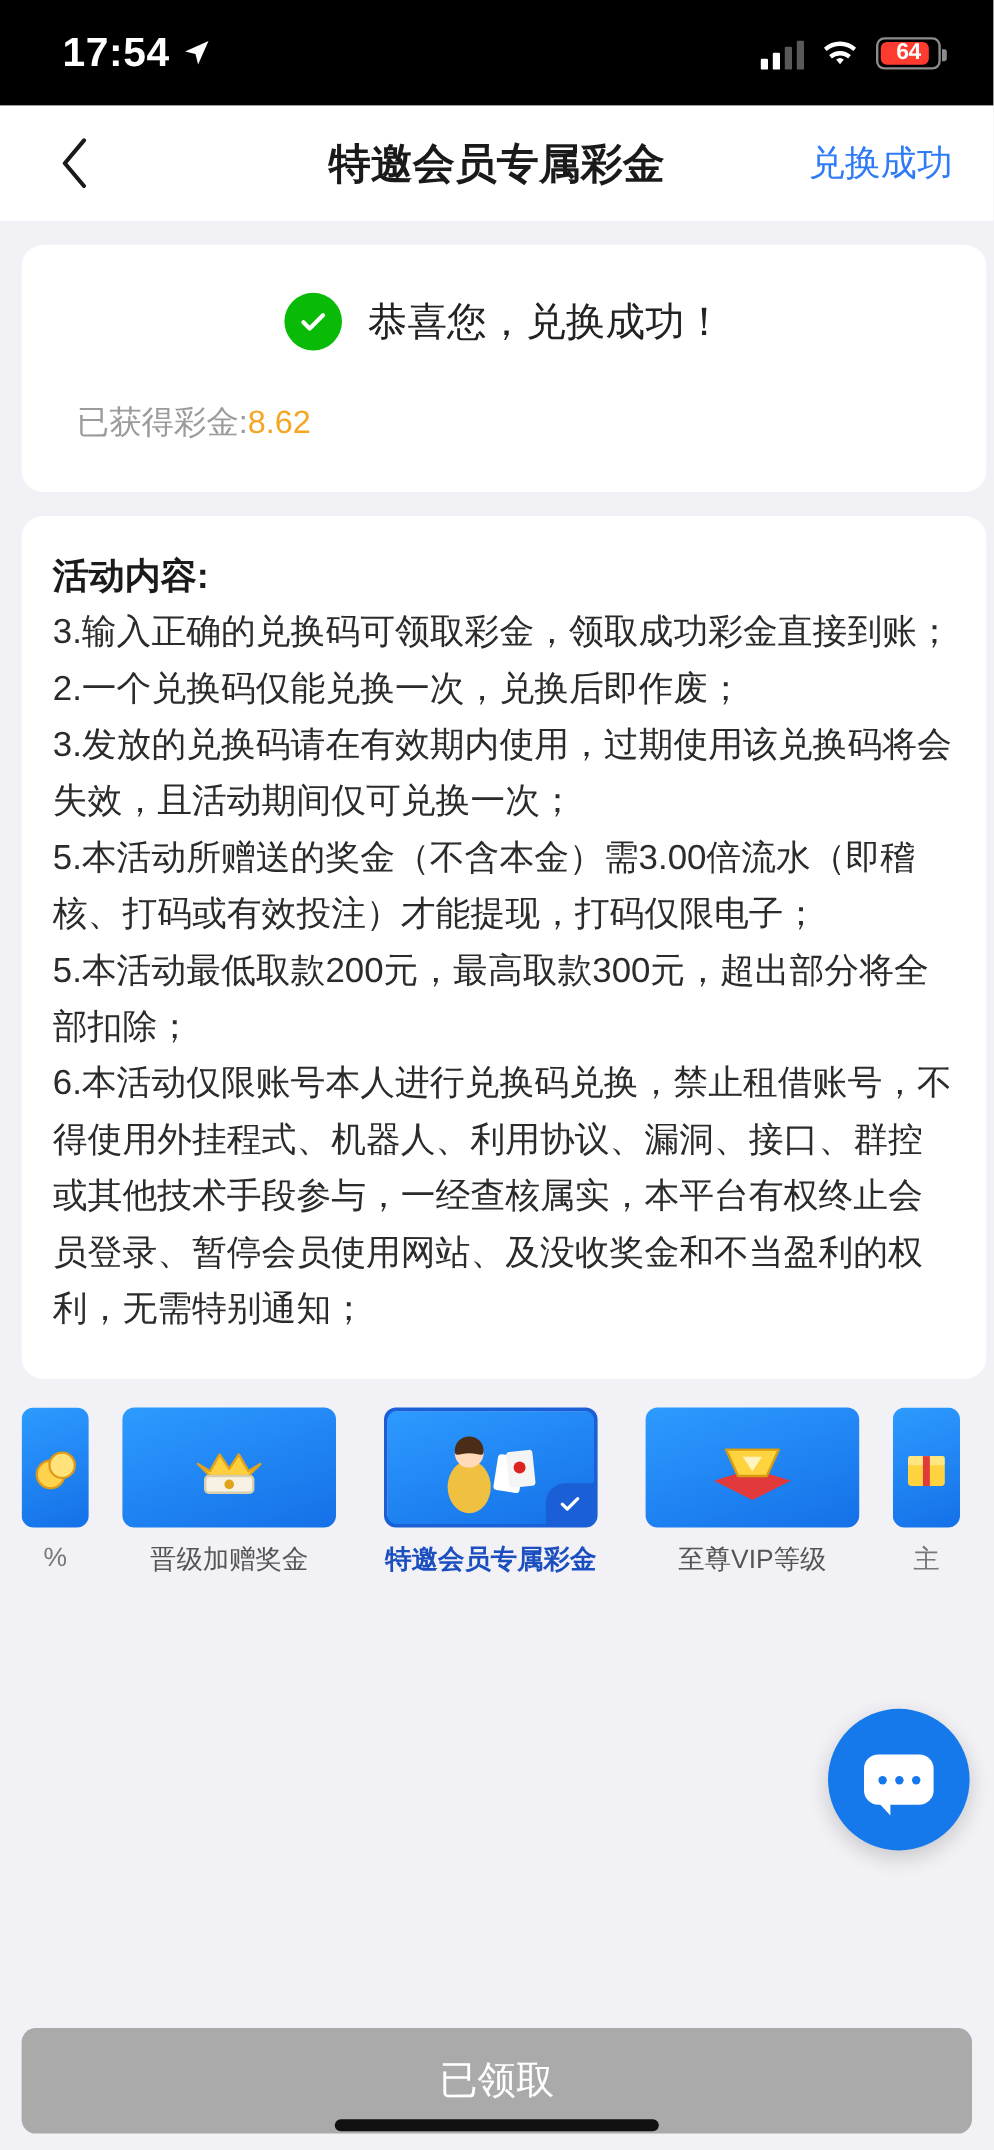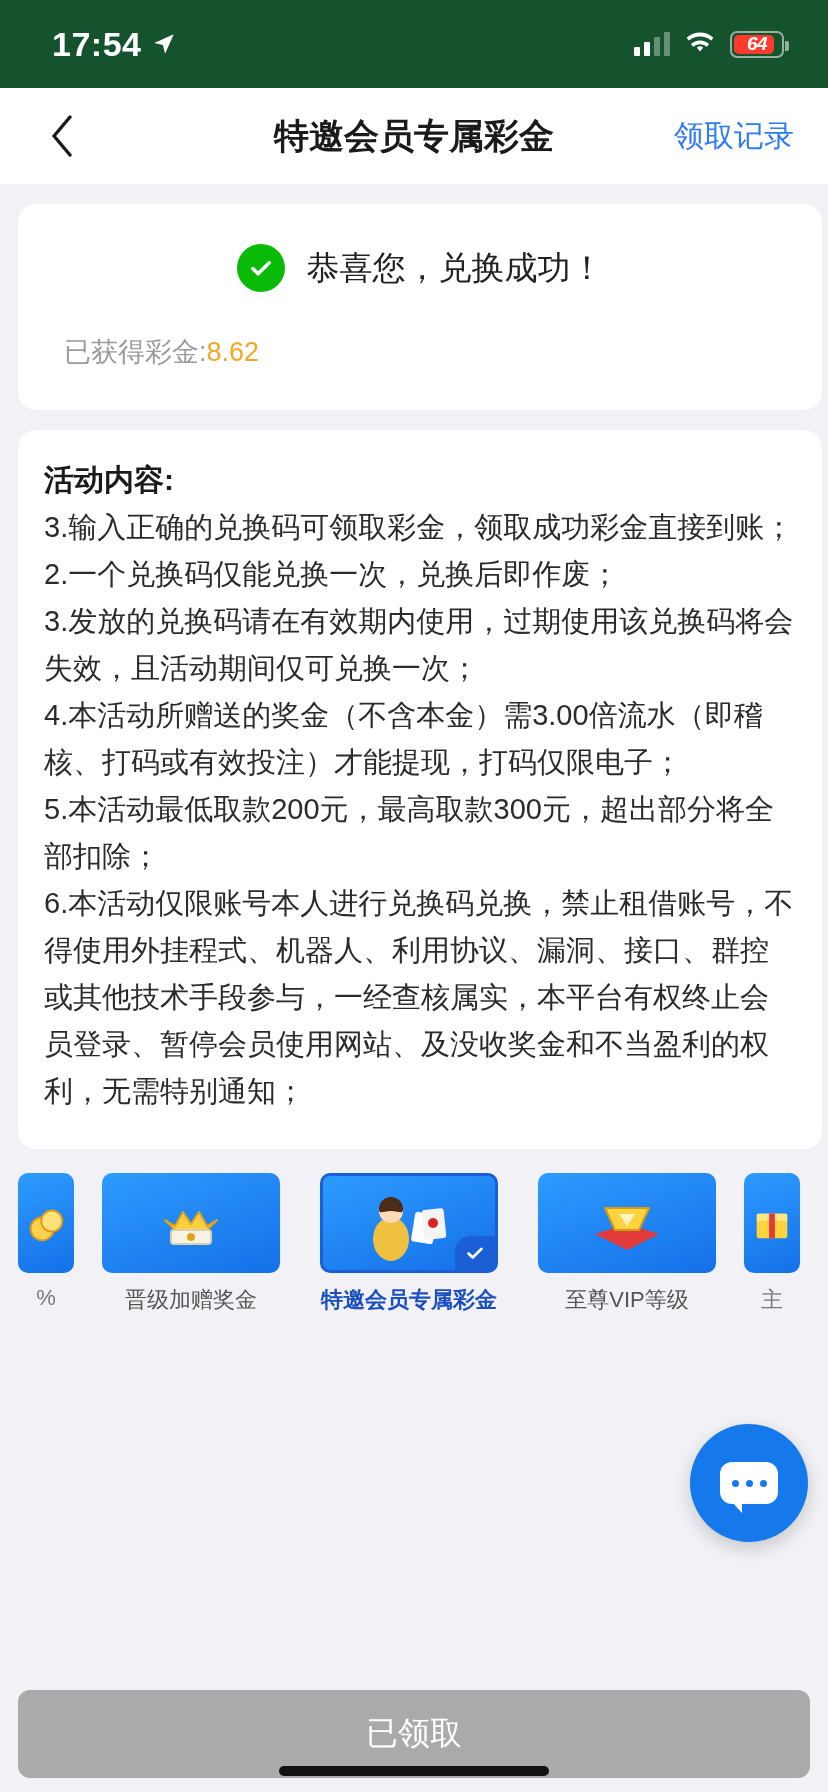--- a/index.html
+++ b/index.html
@@ -7,35 +7,35 @@
     width: 828px; height: 1792px;
     background: #f2f2f6;
     font-family: "Liberation Sans", sans-serif;
     overflow: hidden;
   }
   body { position: relative; }
 
   
   .statusbar {
     height: 88px;
-    background: #14532d;
+    background: #000000;
     color: #fff;
     display: flex;
     align-items: center;
     justify-content: space-between;
     padding: 0 44px 0 52px;
   }
   .status-left {
     display: flex; align-items: center; gap: 10px;
   }
   .status-time {
     font-size: 34px; font-weight: 600; letter-spacing: 0.5px;
   }
   .loc-arrow { display:block; }
-  .status-right { display: flex; align-items: center; gap: 14px; font-style: italic; }
+  .status-right { display: flex; align-items: flex-end; gap: 14px; }
   .signal { display:flex; align-items:flex-end; gap:4px; height:24px; }
   .signal i { width:6px; background:#fff; border-radius:1px; display:block; }
   .signal i:nth-child(1){height:9px;}
   .signal i:nth-child(2){height:14px;}
   .signal i:nth-child(3){height:19px;opacity:.35;}
   .signal i:nth-child(4){height:24px;opacity:.35;}
   .battery {
     width: 54px; height: 27px; border: 2px solid rgba(255,255,255,.55);
     border-radius: 7px; position: relative; display:flex; align-items:center; justify-content:center;
   }
@@ -222,21 +222,21 @@
   </div>
 </div>
 
 <div class="navbar">
   <div class="back-btn">
     <svg width="24" height="42" viewBox="0 0 24 42">
       <path d="M20 2L4 21l16 19" fill="none" stroke="#1a1a1a" stroke-width="3.4" stroke-linecap="round" stroke-linejoin="round"></path>
     </svg>
   </div>
   <div class="nav-title">特邀会员专属彩金</div>
-  <div class="nav-right">领取记录</div>
+  <div class="nav-right">兑换成功</div>
 </div>
 
 <div class="content">
 
   <div class="card">
     <div class="success-row">
       <span class="check-circle">
         <svg width="28" height="28" viewBox="0 0 24 24">
           <path d="M5 12.5l4.5 4.5L19 7.5" fill="none" stroke="#fff" stroke-width="3" stroke-linecap="round" stroke-linejoin="round"></path>
         </svg>
@@ -246,21 +246,21 @@
     <div class="amount-row">
       <span>已获得彩金:</span><span class="amt">8.62</span>
     </div>
   </div>
 
   <div class="info-card">
     <div class="info-title">活动内容:</div>
     <div class="info-line">3.输入正确的兑换码可领取彩金，领取成功彩金直接到账；</div>
     <div class="info-line">2.一个兑换码仅能兑换一次，兑换后即作废；</div>
     <div class="info-line">3.发放的兑换码请在有效期内使用，过期使用该兑换码将会失效，且活动期间仅可兑换一次；</div>
-    <div class="info-line">4.本活动所赠送的奖金（不含本金）需3.00倍流水（即稽核、打码或有效投注）才能提现，打码仅限电子；</div>
+    <div class="info-line">5.本活动所赠送的奖金（不含本金）需3.00倍流水（即稽核、打码或有效投注）才能提现，打码仅限电子；</div>
     <div class="info-line">5.本活动最低取款200元，最高取款300元，超出部分将全部扣除；</div>
     <div class="info-line">6.本活动仅限账号本人进行兑换码兑换，禁止租借账号，不得使用外挂程式、机器人、利用协议、漏洞、接口、群控或其他技术手段参与，一经查核属实，本平台有权终止会员登录、暂停会员使用网站、及没收奖金和不当盈利的权利，无需特别通知；</div>
   </div>
 
   <div class="carousel">
 
     <div class="promo partial">
       <div class="thumb">
         <svg width="46" height="46" viewBox="0 0 48 48">
           <circle cx="20" cy="30" r="12" fill="#ffd24d" stroke="#e09b16" stroke-width="2"></circle>

